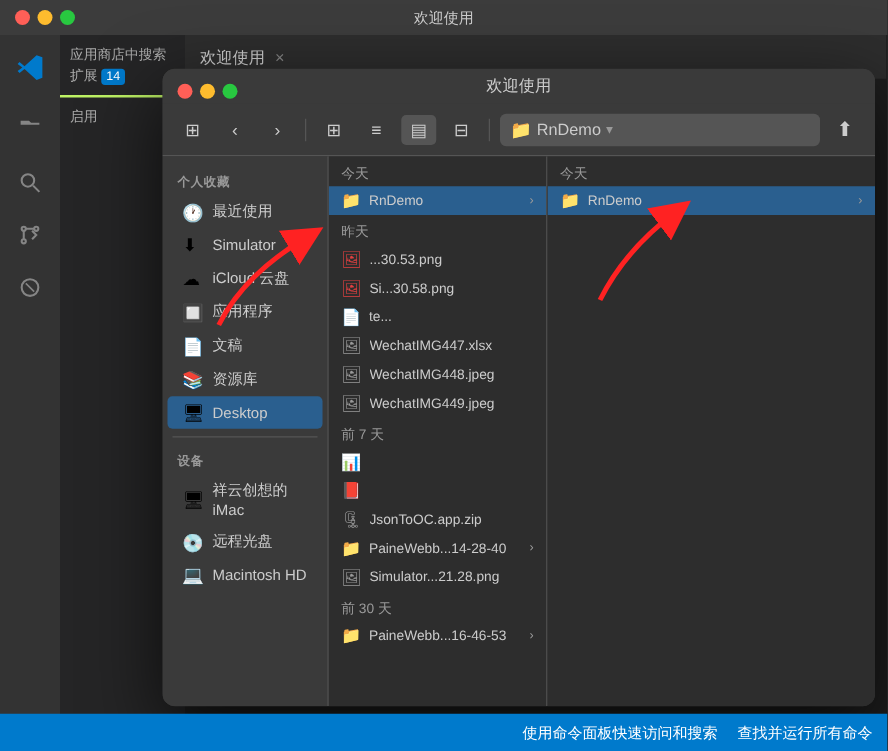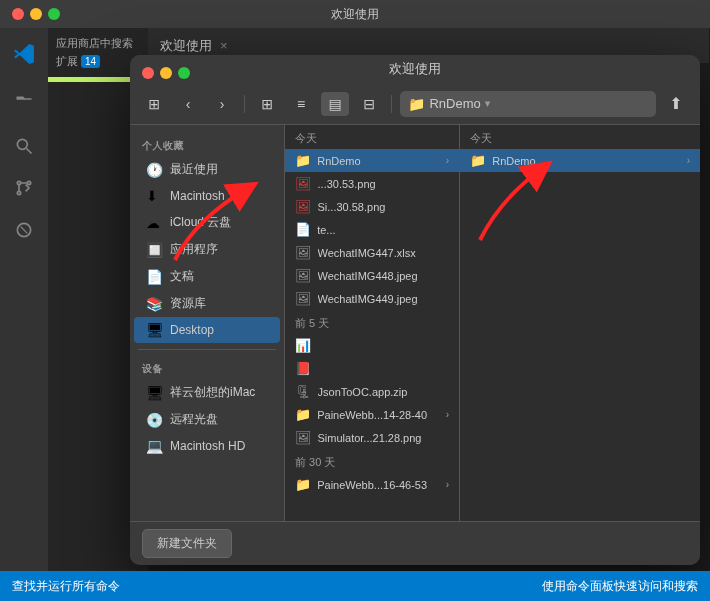--- a/index.html
+++ b/index.html
@@ -234,21 +234,21 @@
 
     
     .dialog-body {
       display: flex;
       flex: 1;
       overflow: hidden;
     }
 
     
     .dialog-sidebar {
-      width: 155px;
+      width: 133px;
       background: #3a3a3a;
       border-right: 1px solid #555;
       padding: 8px 0;
       overflow-y: auto;
       flex-shrink: 0;
     }
     .sidebar-section-header {
       font-size: 10px;
       color: #999;
       text-transform: uppercase;
@@ -435,24 +435,25 @@
     <svg width="20" height="20" viewBox="0 0 24 24" fill="#858585">
         <rect x="2" y="2" width="8" height="8" rx="1"></rect>
         <rect x="14" y="2" width="8" height="8" rx="1"></rect>
         <rect x="2" y="14" width="8" height="8" rx="1"></rect>
         <rect x="14" y="14" width="8" height="8" rx="1"></rect>
       </svg>
   </div>
 </div>
 
 <div class="sidebar" style="top:28px;">
-  <div style="padding:8px; font-size:11px; color:#aaa; border-bottom:5px solid #bef264;">
+  <div style="padding:8px; font-size:11px; color:#aaa; border-bottom:2px solid #bef264;">
     <span>应用商店中搜索扩展</span>
     <span class="badge" style="display:inline-block;margin-top:4px;">14</span>
   </div>
+  <div style="padding:8px; font-size:11px; color:#aaa;">启用</div>
 </div>
 
 <div class="editor-area" style="top:28px;">
   <div class="editor-tab">
     <span style="color:#cccccc; font-size:13px;">欢迎使用</span>
     <span style="margin-left:8px; color:#858585; font-size:13px; cursor:pointer;">×</span>
   </div>
 
   <div class="welcome-panel">
     <div class="welcome-title">Visu</div>
@@ -511,21 +512,21 @@
 
     <div class="dialog-sidebar">
       <div class="sidebar-section-header">个人收藏</div>
 
       <div class="sidebar-nav-item">
         <span class="nav-icon">🕐</span>
         <span class="nav-label">最近使用</span>
       </div>
       <div class="sidebar-nav-item">
         <span class="nav-icon">⬇</span>
-        <span class="nav-label">Macintosh</span>
+        <span class="nav-label">Simulator</span>
       </div>
       <div class="sidebar-nav-item">
         <span class="nav-icon">☁</span>
         <span class="nav-label">iCloud 云盘</span>
       </div>
       <div class="sidebar-nav-item">
         <span class="nav-icon">🔲</span>
         <span class="nav-label">应用程序</span>
       </div>
       <div class="sidebar-nav-item">
@@ -560,20 +561,21 @@
     </div>
 
     <div class="dialog-center">
       <div class="pane-date-header">今天</div>
       <div class="file-item selected">
         <span class="file-icon folder-icon-blue">📁</span>
         <span class="file-name">RnDemo</span>
         <span class="file-chevron">›</span>
       </div>
 
+      <div class="pane-date-header">昨天</div>
       <div class="file-item">
         <span class="file-icon file-icon-red">🖼</span>
         <span class="file-name">...30.53.png</span>
       </div>
       <div class="file-item">
         <span class="file-icon file-icon-red">🖼</span>
         <span class="file-name">Si...30.58.png</span>
       </div>
       <div class="file-item">
         <span class="file-icon file-icon-gray">📄</span>
@@ -585,21 +587,21 @@
       </div>
       <div class="file-item">
         <span class="file-icon file-icon-gray">🖼</span>
         <span class="file-name">WechatIMG448.jpeg</span>
       </div>
       <div class="file-item">
         <span class="file-icon file-icon-gray">🖼</span>
         <span class="file-name">WechatIMG449.jpeg</span>
       </div>
 
-      <div class="pane-date-header">前 5 天</div>
+      <div class="pane-date-header">前 7 天</div>
       <div class="file-item">
         <span class="file-icon file-icon-green">📊</span>
       </div>
       <div class="file-item">
         <span class="file-icon file-icon-red">📕</span>
       </div>
       <div class="file-item">
         <span class="file-icon file-icon-gray">🗜</span>
         <span class="file-name">JsonToOC.app.zip</span>
       </div>
@@ -630,30 +632,26 @@
       <div class="right-date-header">今天</div>
       <div class="file-item selected">
         <span class="file-icon folder-icon-blue">📁</span>
         <span class="file-name">RnDemo</span>
         <span class="file-chevron">›</span>
       </div>
     </div>
 
   </div>
 
-  <div class="dialog-footer">
-    <button class="new-folder-btn">新建文件夹</button>
-    <div class="footer-spacer"></div>
-  </div>
 
 </div>
 
 <div class="status-bar" style="bottom:0;left:0;width:100%;height:30px;background:#007acc;position:absolute;display:flex;align-items:center;padding:0 12px;color:white;font-size:12px;">
+  <span style="margin-left:auto;">使用命令面板快速访问和搜索</span>
   <span>查找并运行所有命令</span>
-  <span style="margin-left:auto;">使用命令面板快速访问和搜索</span>
 </div>
 
 <svg style="position:absolute;top:160px;left:155px;pointer-events:none;" width="120" height="120">
   <defs>
     <marker id="arr1" markerWidth="8" markerHeight="8" refX="4" refY="4" orient="auto">
       <path d="M0,0 L0,8 L8,4 z" fill="#ff2222"></path>
     </marker>
   </defs>
   <path d="M20,100 Q40,60 90,30" stroke="#ff2222" stroke-width="4" fill="none" marker-end="url(#arr1)"></path>
 </svg>

